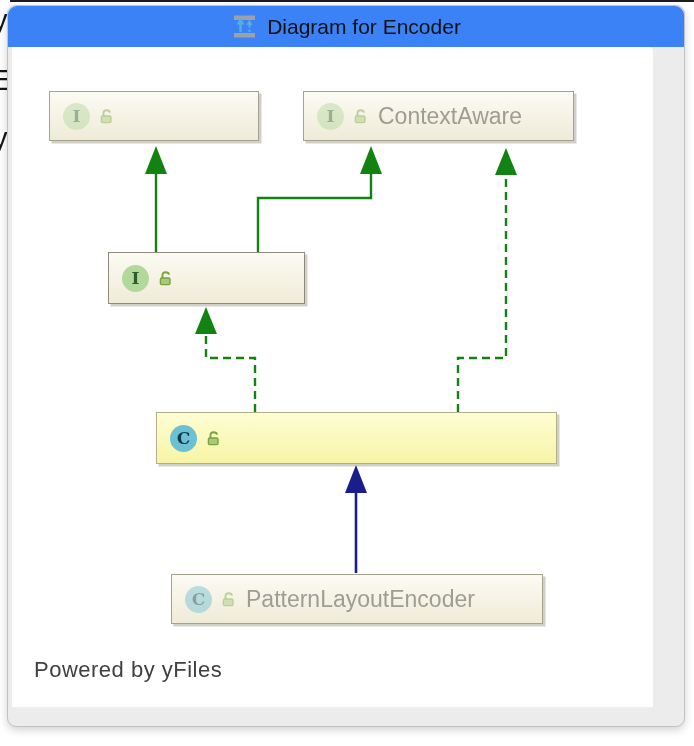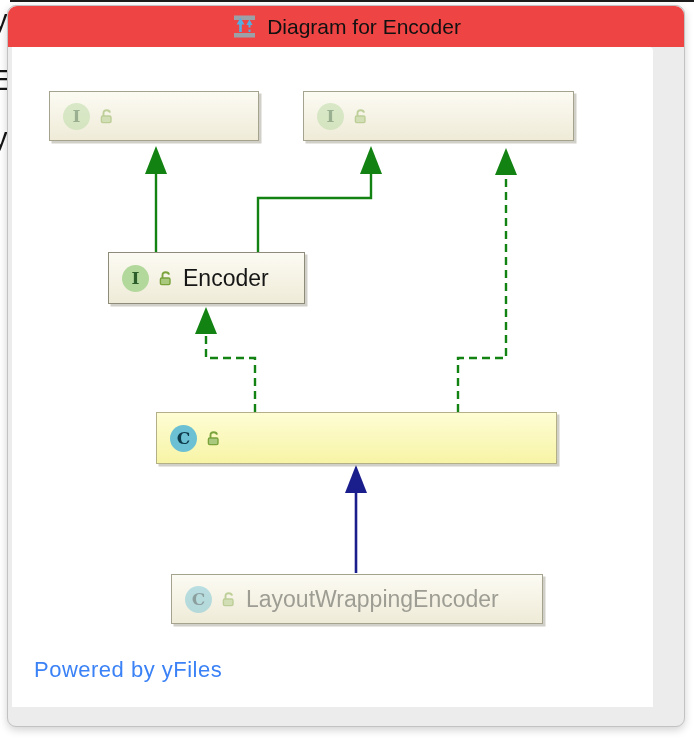--- a/index.html
+++ b/index.html
@@ -17,21 +17,21 @@
   
   .popup{
     position:absolute;left:7px;top:5px;width:678px;height:722px;
     background:#ececec;border:1px solid #c2c2c2;border-radius:9px;
     box-shadow:0 3px 8px rgba(0,0,0,0.18);
     box-sizing:border-box;
   }
   .titlebar{
     position:absolute;left:0;top:0;width:100%;height:41px;
     display:flex;align-items:center;justify-content:center;gap:9px;
-    background:#ef4444;border-radius:9px 9px 0 0;
+    background:#3b82f6;border-radius:9px 9px 0 0;
   }
   .title-text{font-size:21px;color:#111111;}
   
   .canvas{
     position:absolute;left:4px;top:41px;width:641px;height:660px;
     background:#ffffff;border-radius:0 4px 0 0;
   }
   .edges{position:absolute;left:0;top:0;}
   
   .node{
@@ -53,21 +53,21 @@
     width:27px;height:27px;border-radius:50%;flex:0 0 auto;
     display:flex;align-items:center;justify-content:center;
     font-family:"DejaVu Serif", serif;font-size:17px;font-weight:bold;
   }
   .badge.iface{background:#b3d89c;color:#2b5e2b;}
   .badge.cls{background:#6cc0d4;color:#0d3a4a;}
   .lock{flex:0 0 auto;}
   
   .watermark{
     position:absolute;left:22px;top:610px;
-    font-size:22px;color:#3b82f6;letter-spacing:0.5px;
+    font-size:22px;color:#404040;letter-spacing:0.5px;
   }
 </style>
 </head>
 <body>
 
 <div class="bg-topline"></div>
 <div class="bg-letter l0">y</div>
 <div class="bg-letter l1">E</div>
 <div class="bg-letter l2">y</div>
 
@@ -112,43 +112,43 @@
         <rect x="3.4" y="9" width="9.6" height="6.6" rx="1.4" fill="#a9c97e" stroke="#7aa33c" stroke-width="1.4"></rect>
       </svg>
     </div>
 
     <div class="node faded" style="left:291px;top:44px;width:271px;">
       <span class="badge iface">I</span>
       <svg class="lock" width="18" height="18" viewBox="0 0 18 18">
         <path d="M5.5 9 V6.2 Q5.5 3.2 8.7 3.2 Q11.6 3.2 12 5.6" fill="none" stroke="#7aa33c" stroke-width="1.9"></path>
         <rect x="3.4" y="9" width="9.6" height="6.6" rx="1.4" fill="#a9c97e" stroke="#7aa33c" stroke-width="1.4"></rect>
       </svg>
+      <span>ContextAware</span>
     </div>
 
     <div class="node normal" style="left:96px;top:205px;width:197px;">
       <span class="badge iface">I</span>
       <svg class="lock" width="18" height="18" viewBox="0 0 18 18">
         <path d="M5.5 9 V6.2 Q5.5 3.2 8.7 3.2 Q11.6 3.2 12 5.6" fill="none" stroke="#7aa33c" stroke-width="1.9"></path>
         <rect x="3.4" y="9" width="9.6" height="6.6" rx="1.4" fill="#a9c97e" stroke="#7aa33c" stroke-width="1.4"></rect>
       </svg>
-      <span>Encoder</span>
     </div>
 
     <div class="node highlighted" style="left:144px;top:365px;width:401px;">
       <span class="badge cls">C</span>
       <svg class="lock" width="18" height="18" viewBox="0 0 18 18">
         <path d="M5.5 9 V6.2 Q5.5 3.2 8.7 3.2 Q11.6 3.2 12 5.6" fill="none" stroke="#7aa33c" stroke-width="1.9"></path>
         <rect x="3.4" y="9" width="9.6" height="6.6" rx="1.4" fill="#a9c97e" stroke="#7aa33c" stroke-width="1.4"></rect>
       </svg>
     </div>
 
     <div class="node faded" style="left:159px;top:527px;width:372px;">
       <span class="badge cls">C</span>
       <svg class="lock" width="18" height="18" viewBox="0 0 18 18">
         <path d="M5.5 9 V6.2 Q5.5 3.2 8.7 3.2 Q11.6 3.2 12 5.6" fill="none" stroke="#7aa33c" stroke-width="1.9"></path>
         <rect x="3.4" y="9" width="9.6" height="6.6" rx="1.4" fill="#a9c97e" stroke="#7aa33c" stroke-width="1.4"></rect>
       </svg>
-      <span>LayoutWrappingEncoder</span>
+      <span>PatternLayoutEncoder</span>
     </div>
 
     <div class="watermark">Powered by yFiles</div>
   </div>
 </div>
 
 </body></html>

